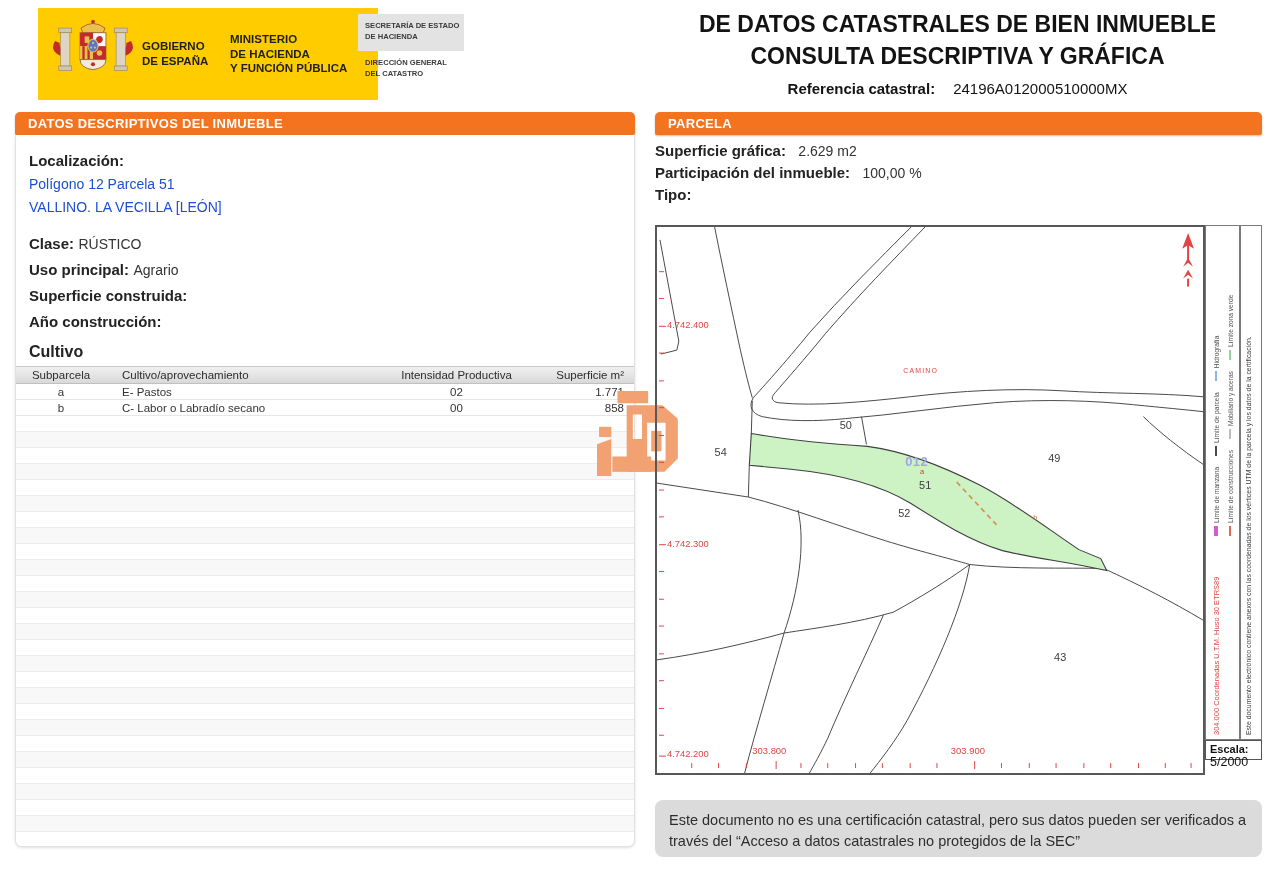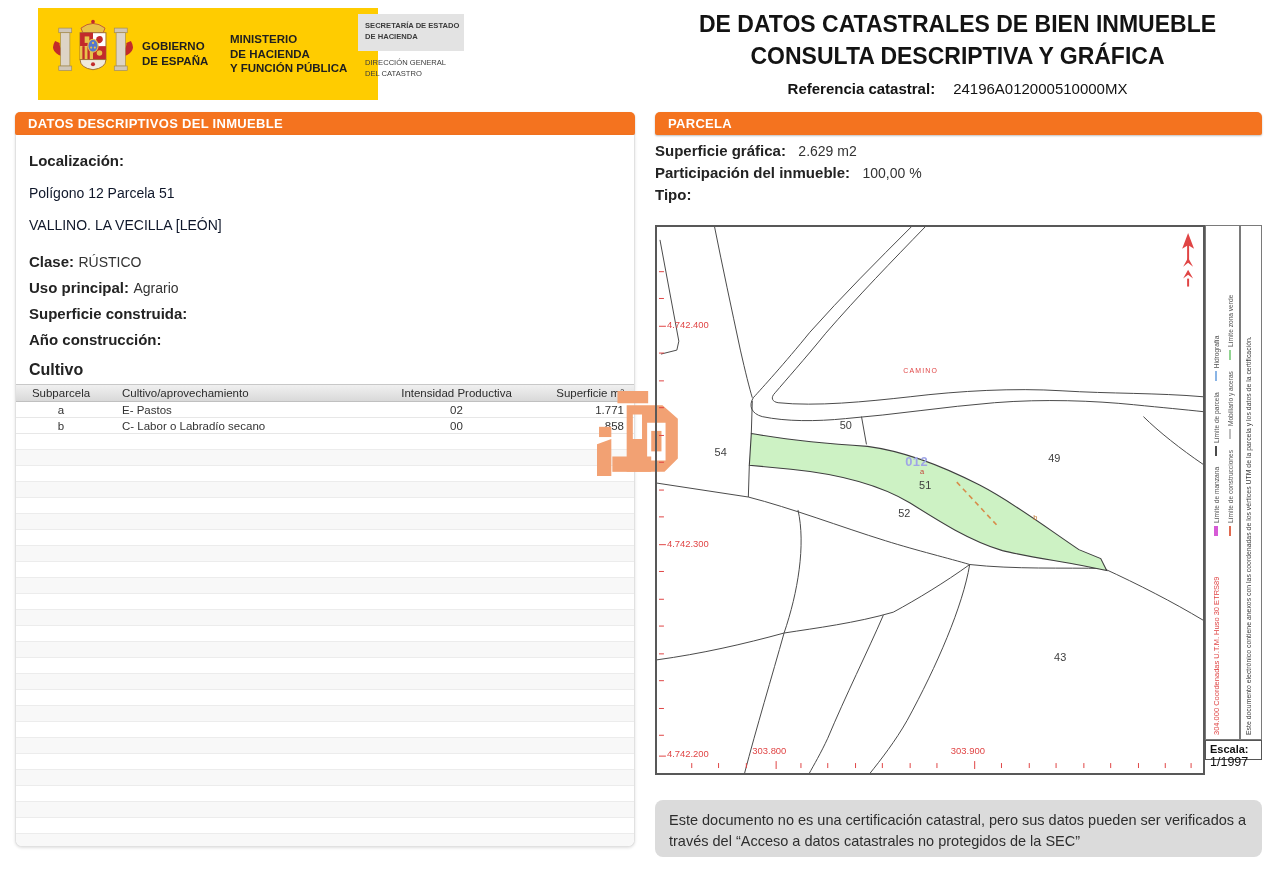--- a/index.html
+++ b/index.html
@@ -5,36 +5,36 @@
   * { box-sizing: border-box; margin: 0; padding: 0; }
   html,body { width:1280px; height:870px; background:#fff; font-family:"Liberation Sans", sans-serif; overflow:hidden; }
   .page { position:relative; width:1280px; height:870px; }
 
   
   .logo-box { position:absolute; left:15px; top:8px; width:340px; height:92px; display:flex; align-items:center;margin-left:23px; }
   .coa { width:86px; height:74px; margin-left:12px; flex:none; }
   .gob-text { font-size:11.5px; font-weight:bold; color:#1f1f1f; line-height:1.3; white-space:pre-line; margin-left:6px; width:80px; }
   .min-text { font-size:11.5px; font-weight:bold; color:#1f1f1f; line-height:1.3; white-space:pre-line; margin-left:8px; }
   .sec-box { position:absolute; left:358px; top:14px; width:106px; height:37px; background:#E3E3E3; font-size:7.6px; font-weight:bold; color:#3b3b3b; padding:6px 0 0 7px; white-space:pre-line; line-height:1.45; }
-  .dir-box { position:absolute; left:358px; top:57px; width:106px; font-size:7.6px; font-weight:normal; color:#3b3b3b; padding-left:7px; white-space:pre-line; line-height:1.45; }
+  .dir-box { position:absolute; left:358px; top:57px; width:106px; font-size:7.6px; font-weight:bold; color:#3b3b3b; padding-left:7px; white-space:pre-line; line-height:1.45; }
   .title-block { position:absolute; left:645px; top:9px; width:625px; text-align:center; }
   .title-line { font-size:23px; font-weight:bold; color:#131313; line-height:1.38; }
   .ref-row { margin-top:8px; font-size:15px; color:#131313; }
   .ref-row .lbl { font-weight:bold; margin-right:18px; }
 
   
   .panel-header { height:23px; border-radius:5px 5px 2px 2px; color:#fff; font-weight:bold; font-size:13px; line-height:23px; padding-left:13px; letter-spacing:.3px; box-shadow:0 1px 2px rgba(0,0,0,.25); }
 
   
   .datos-panel { position:absolute; left:15px; top:112px; width:620px; height:735px; display:flex; flex-direction:column; }
   .datos-body { flex:1; border:1px solid #e1e1e1; border-top:none; border-radius:0 0 7px 7px; background:#fff; display:flex; flex-direction:column; box-shadow:0 1px 3px rgba(0,0,0,.13); overflow:hidden; }
   .datos-content { padding:17px 16px 0 13px; }
   .f-label { font-size:15px; font-weight:bold; color:#232323; }
   .f-value { font-size:14px; color:#333; font-weight:normal; }
-  .loc-line { font-size:14px; color:#0f172a; margin-top:16px; }
+  .loc-line { font-size:14px; color:#1d4ed8; margin-top:7px; }
   .field-row { margin-top:8px; }
   .gap-lg { margin-top:20px; }
   .cultivo-title { font-size:16px; font-weight:bold; color:#232323; margin-top:12px; margin-bottom:5px; }
   .ctable-header { display:flex; height:18px; align-items:center; background:linear-gradient(#f0f0f0,#d9d9d9); border-top:1px solid #c8c8c8; border-bottom:1px solid #c0c0c0; font-size:11.5px; font-weight:normal; color:#2c2c2c; }
   .ctable-row { display:flex; height:16px; align-items:center; font-size:11.5px; color:#333; border-bottom:1px solid #e7e7e7; }
   .c-sub { width:90px; text-align:center; }
   .c-cult { flex:1; text-align:left; padding-left:16px; }
   .c-int { width:155px; text-align:center; }
   .c-sup { width:100px; text-align:right; padding-right:10px; }
   .stripes { flex:1; background:repeating-linear-gradient(to bottom, #ffffff 0 15px, #ececec 15px 16px, #f8f8f8 16px 31px, #ececec 31px 32px); }
@@ -289,18 +289,18 @@
       <span class="leg-swatch" style="background: rgb(146, 212, 146);"></span>
       <span>Límite zona verde</span>
     </span>
   </div>
 
   <div class="rot utm-note" style="left:1212px; top:735px; width:196px;">304.000 Coordenadas U.T.M. Huso 30 ETRS89</div>
   <div class="rot annex-note" style="left:1245px; top:735px; width:506px;">Este documento electrónico contiene anexos con las coordenadas de los vértices UTM de la parcela y los datos de la certificación.</div>
 
   <div class="escala-box">
     <div class="escala-label">Escala:</div>
-    <div class="escala-value">1/1997</div>
+    <div class="escala-value">5/2000</div>
   </div>
 
   <div class="disclaimer" style="background: rgb(219, 219, 219);">Este documento no es una certificación catastral, pero sus datos pueden ser verificados a través del “Acceso a datos catastrales no protegidos de la SEC”</div>
 
 </div>
 
 </body></html>

